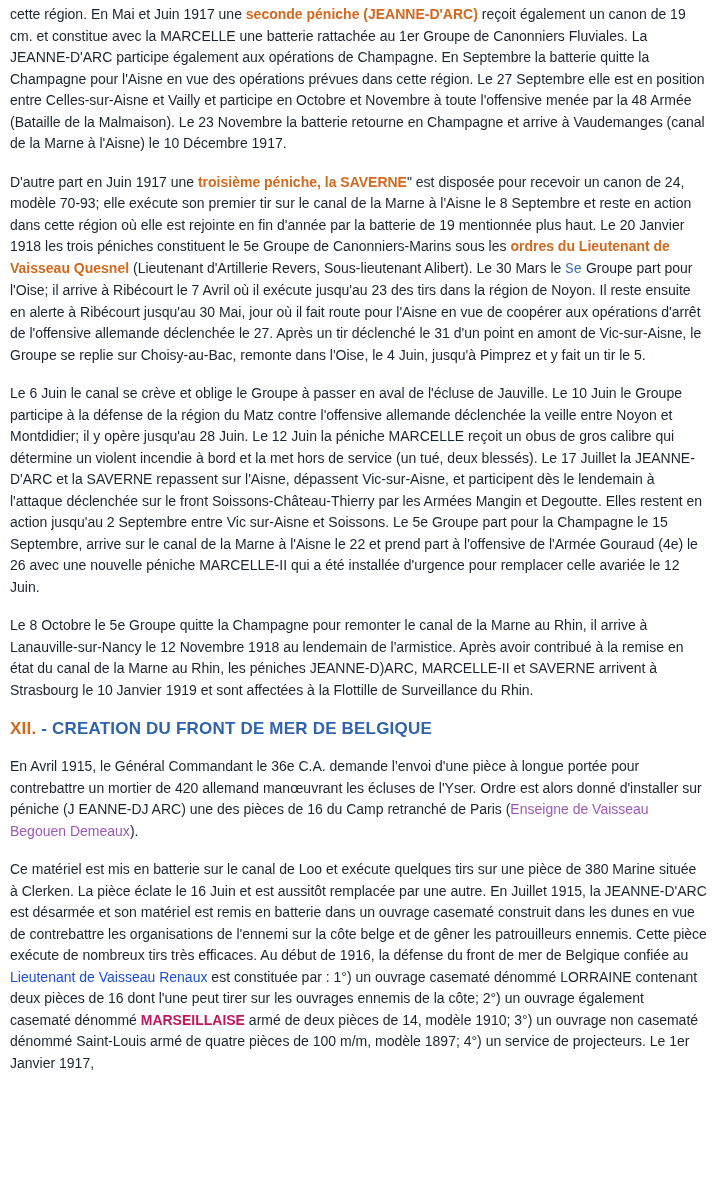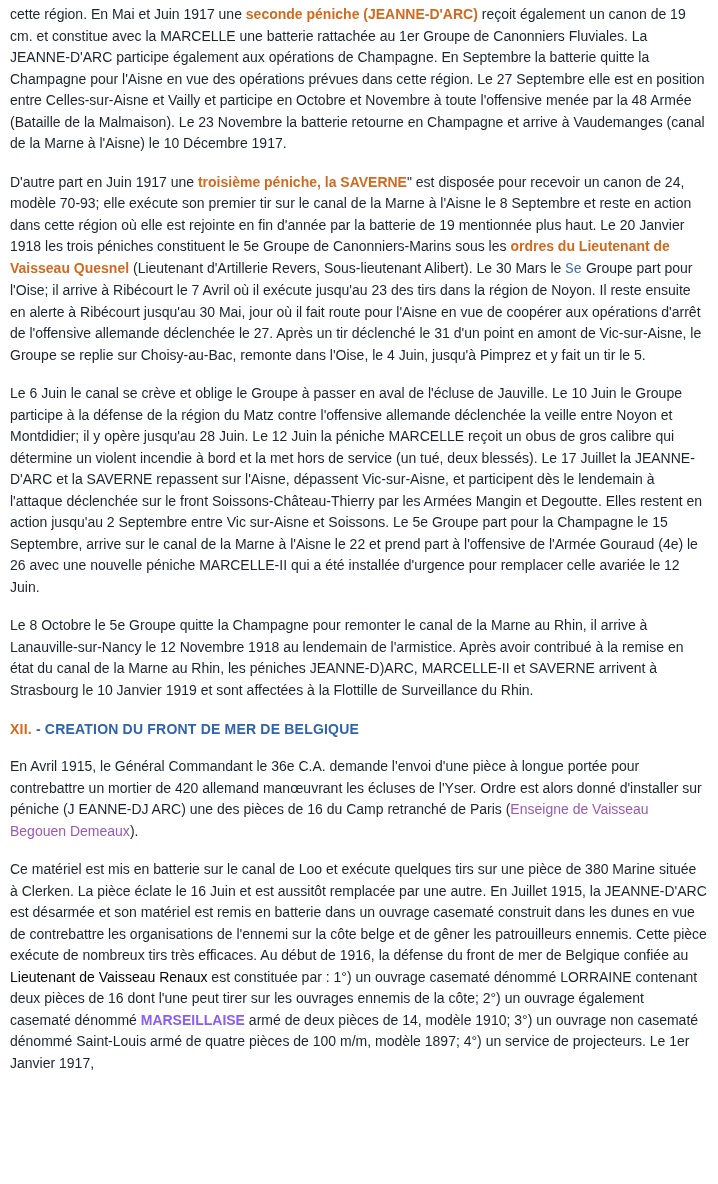--- a/index.html
+++ b/index.html
@@ -26,36 +26,36 @@
     color: #1b2430;
   }
   p.para:last-child {
     margin-bottom: 0;
   }
   .hl-orange {
     color: #d2691e;
     font-weight: bold;
   }
   .hl-orange-strong {
-    color: #8b5cf6;
+    color: #be185d;
     font-weight: bold;
   }
   .hl-blue {
     color: #3d6fb4;
     font-family: Liberation Mono, monospace;
   }
   .hl-purple {
     color: #9b59b6;
   }
   .hl-salmon {
-    color: #000000;
+    color: #1d4ed8;
   }
   h2.section-title {
     margin: 8px 0 16px 0;
-    font-size: 14px;
+    font-size: 17px;
     line-height: 22px;
     font-weight: bold;
     color: #2f63ad;
     letter-spacing: 0.2px;
   }
   h2.section-title .num {
     color: #d2691e;
   }
 </style>
 </head>

